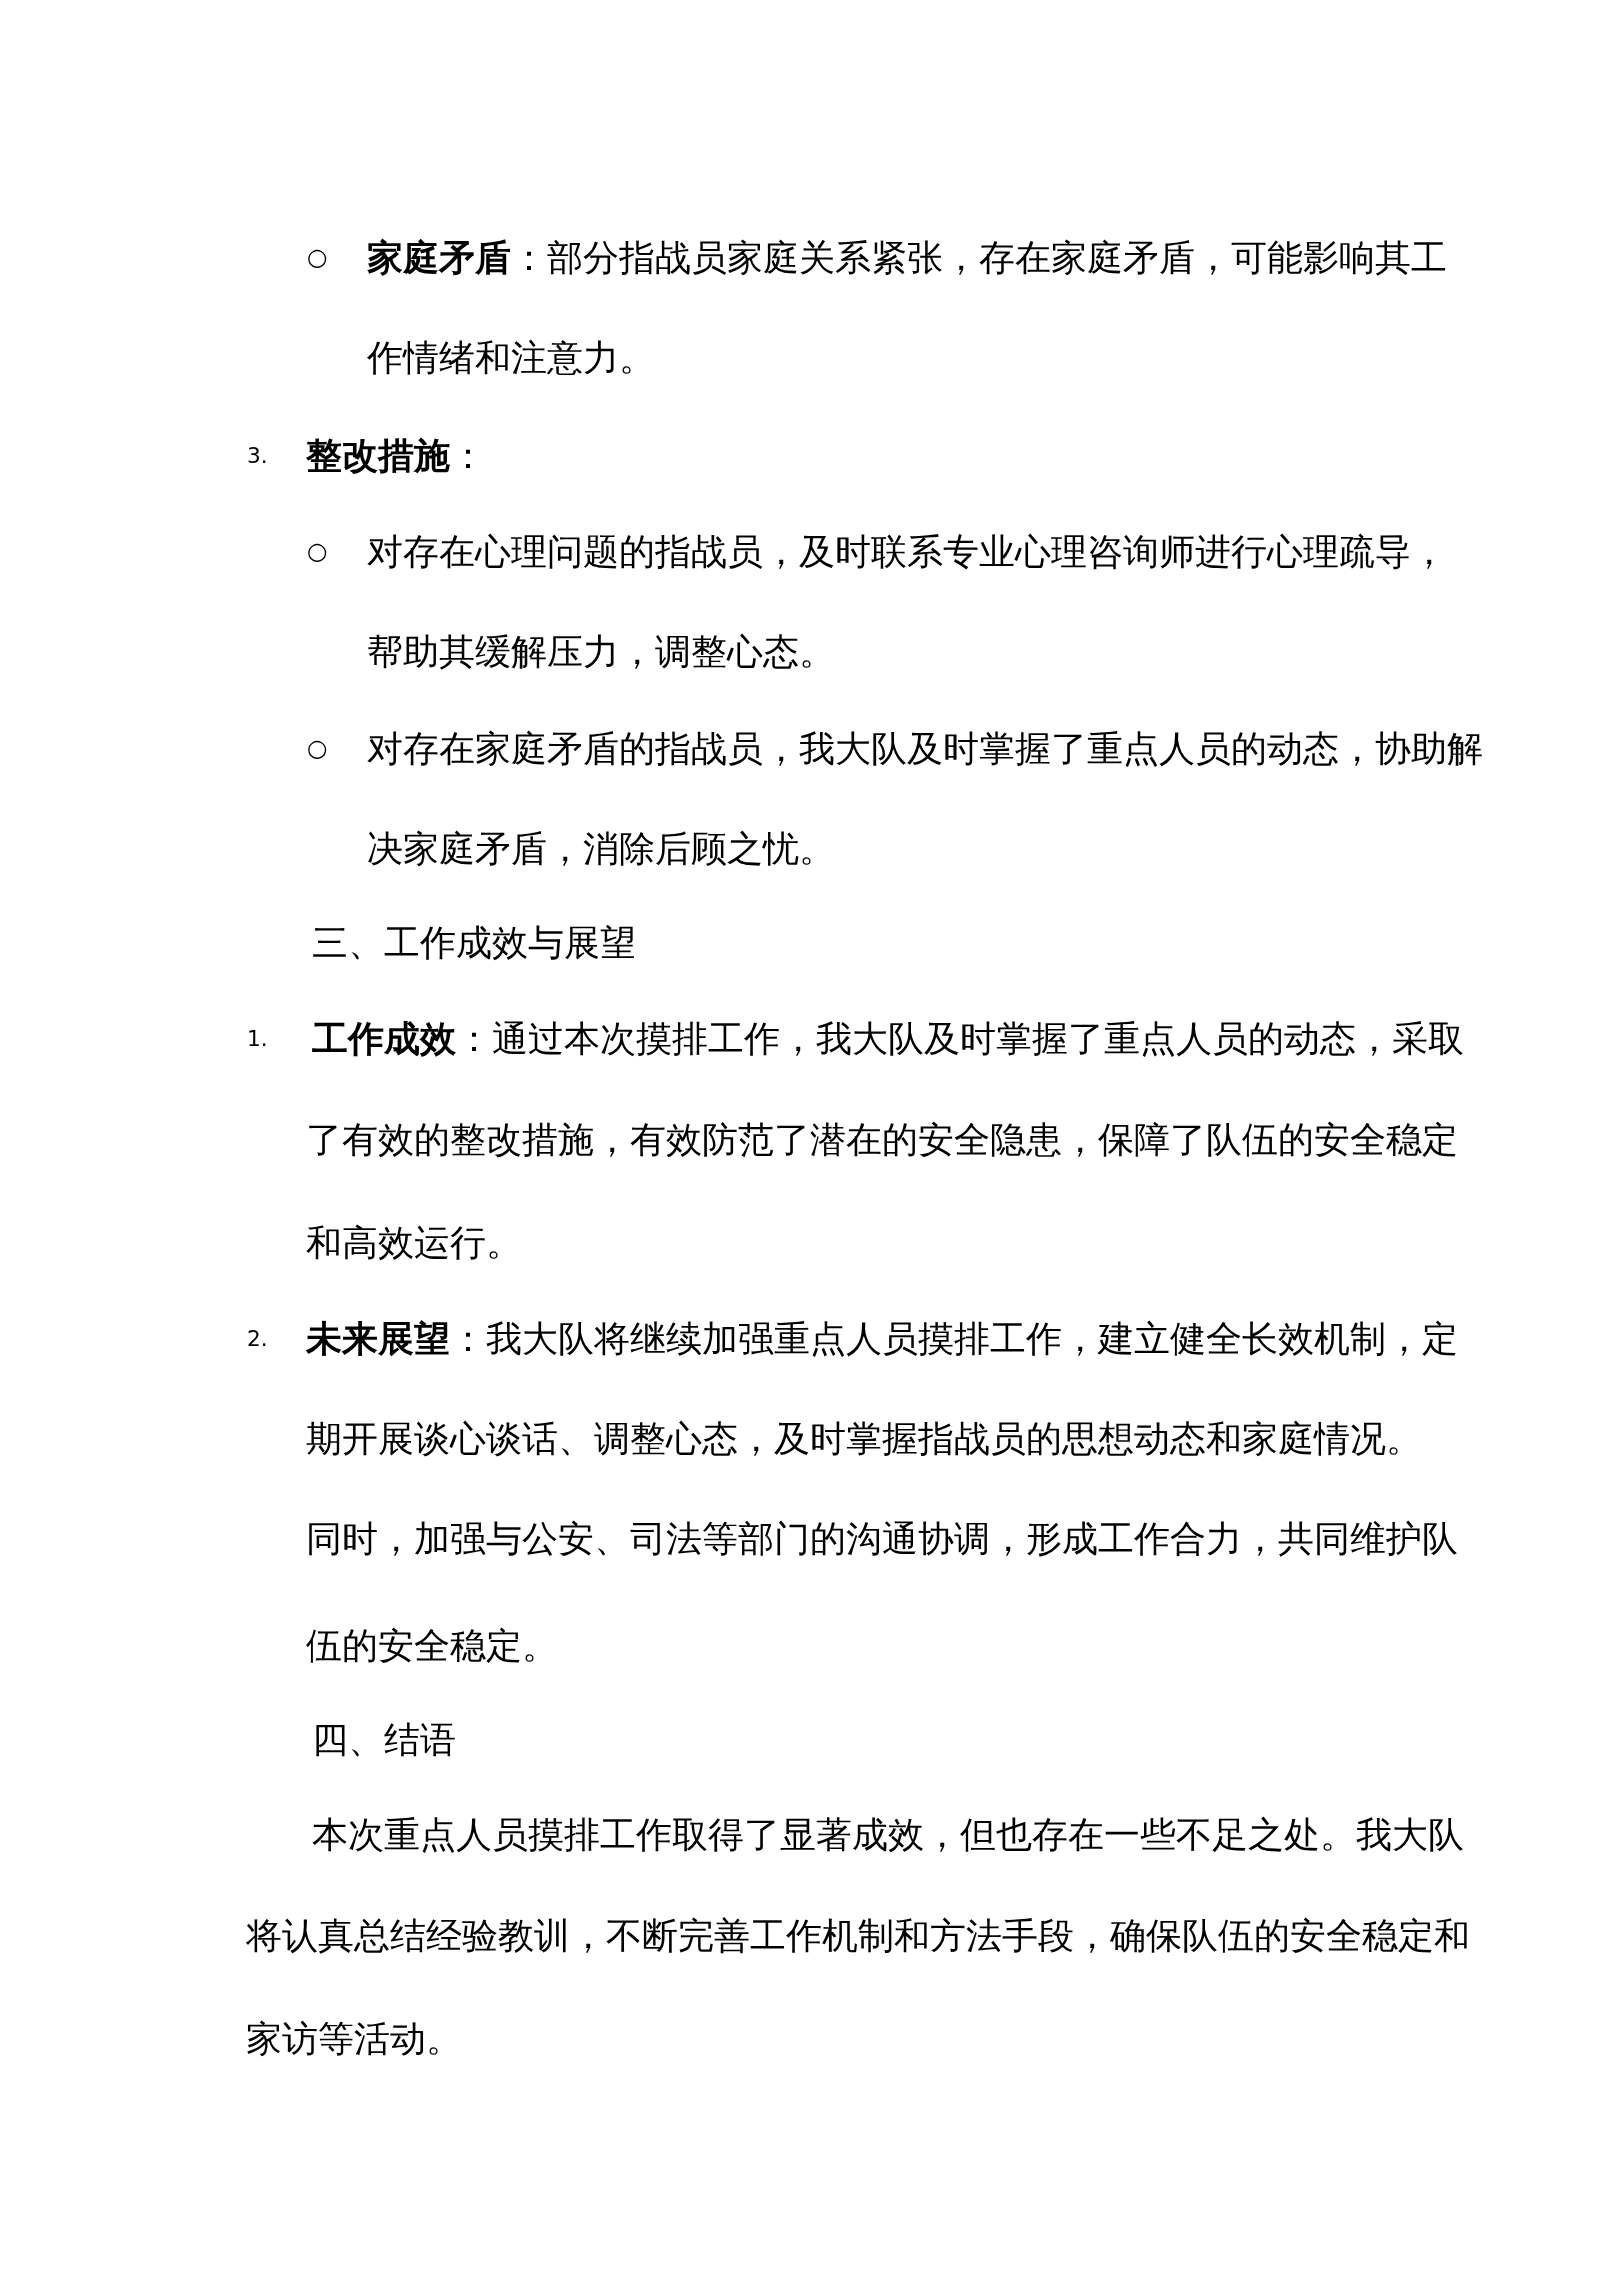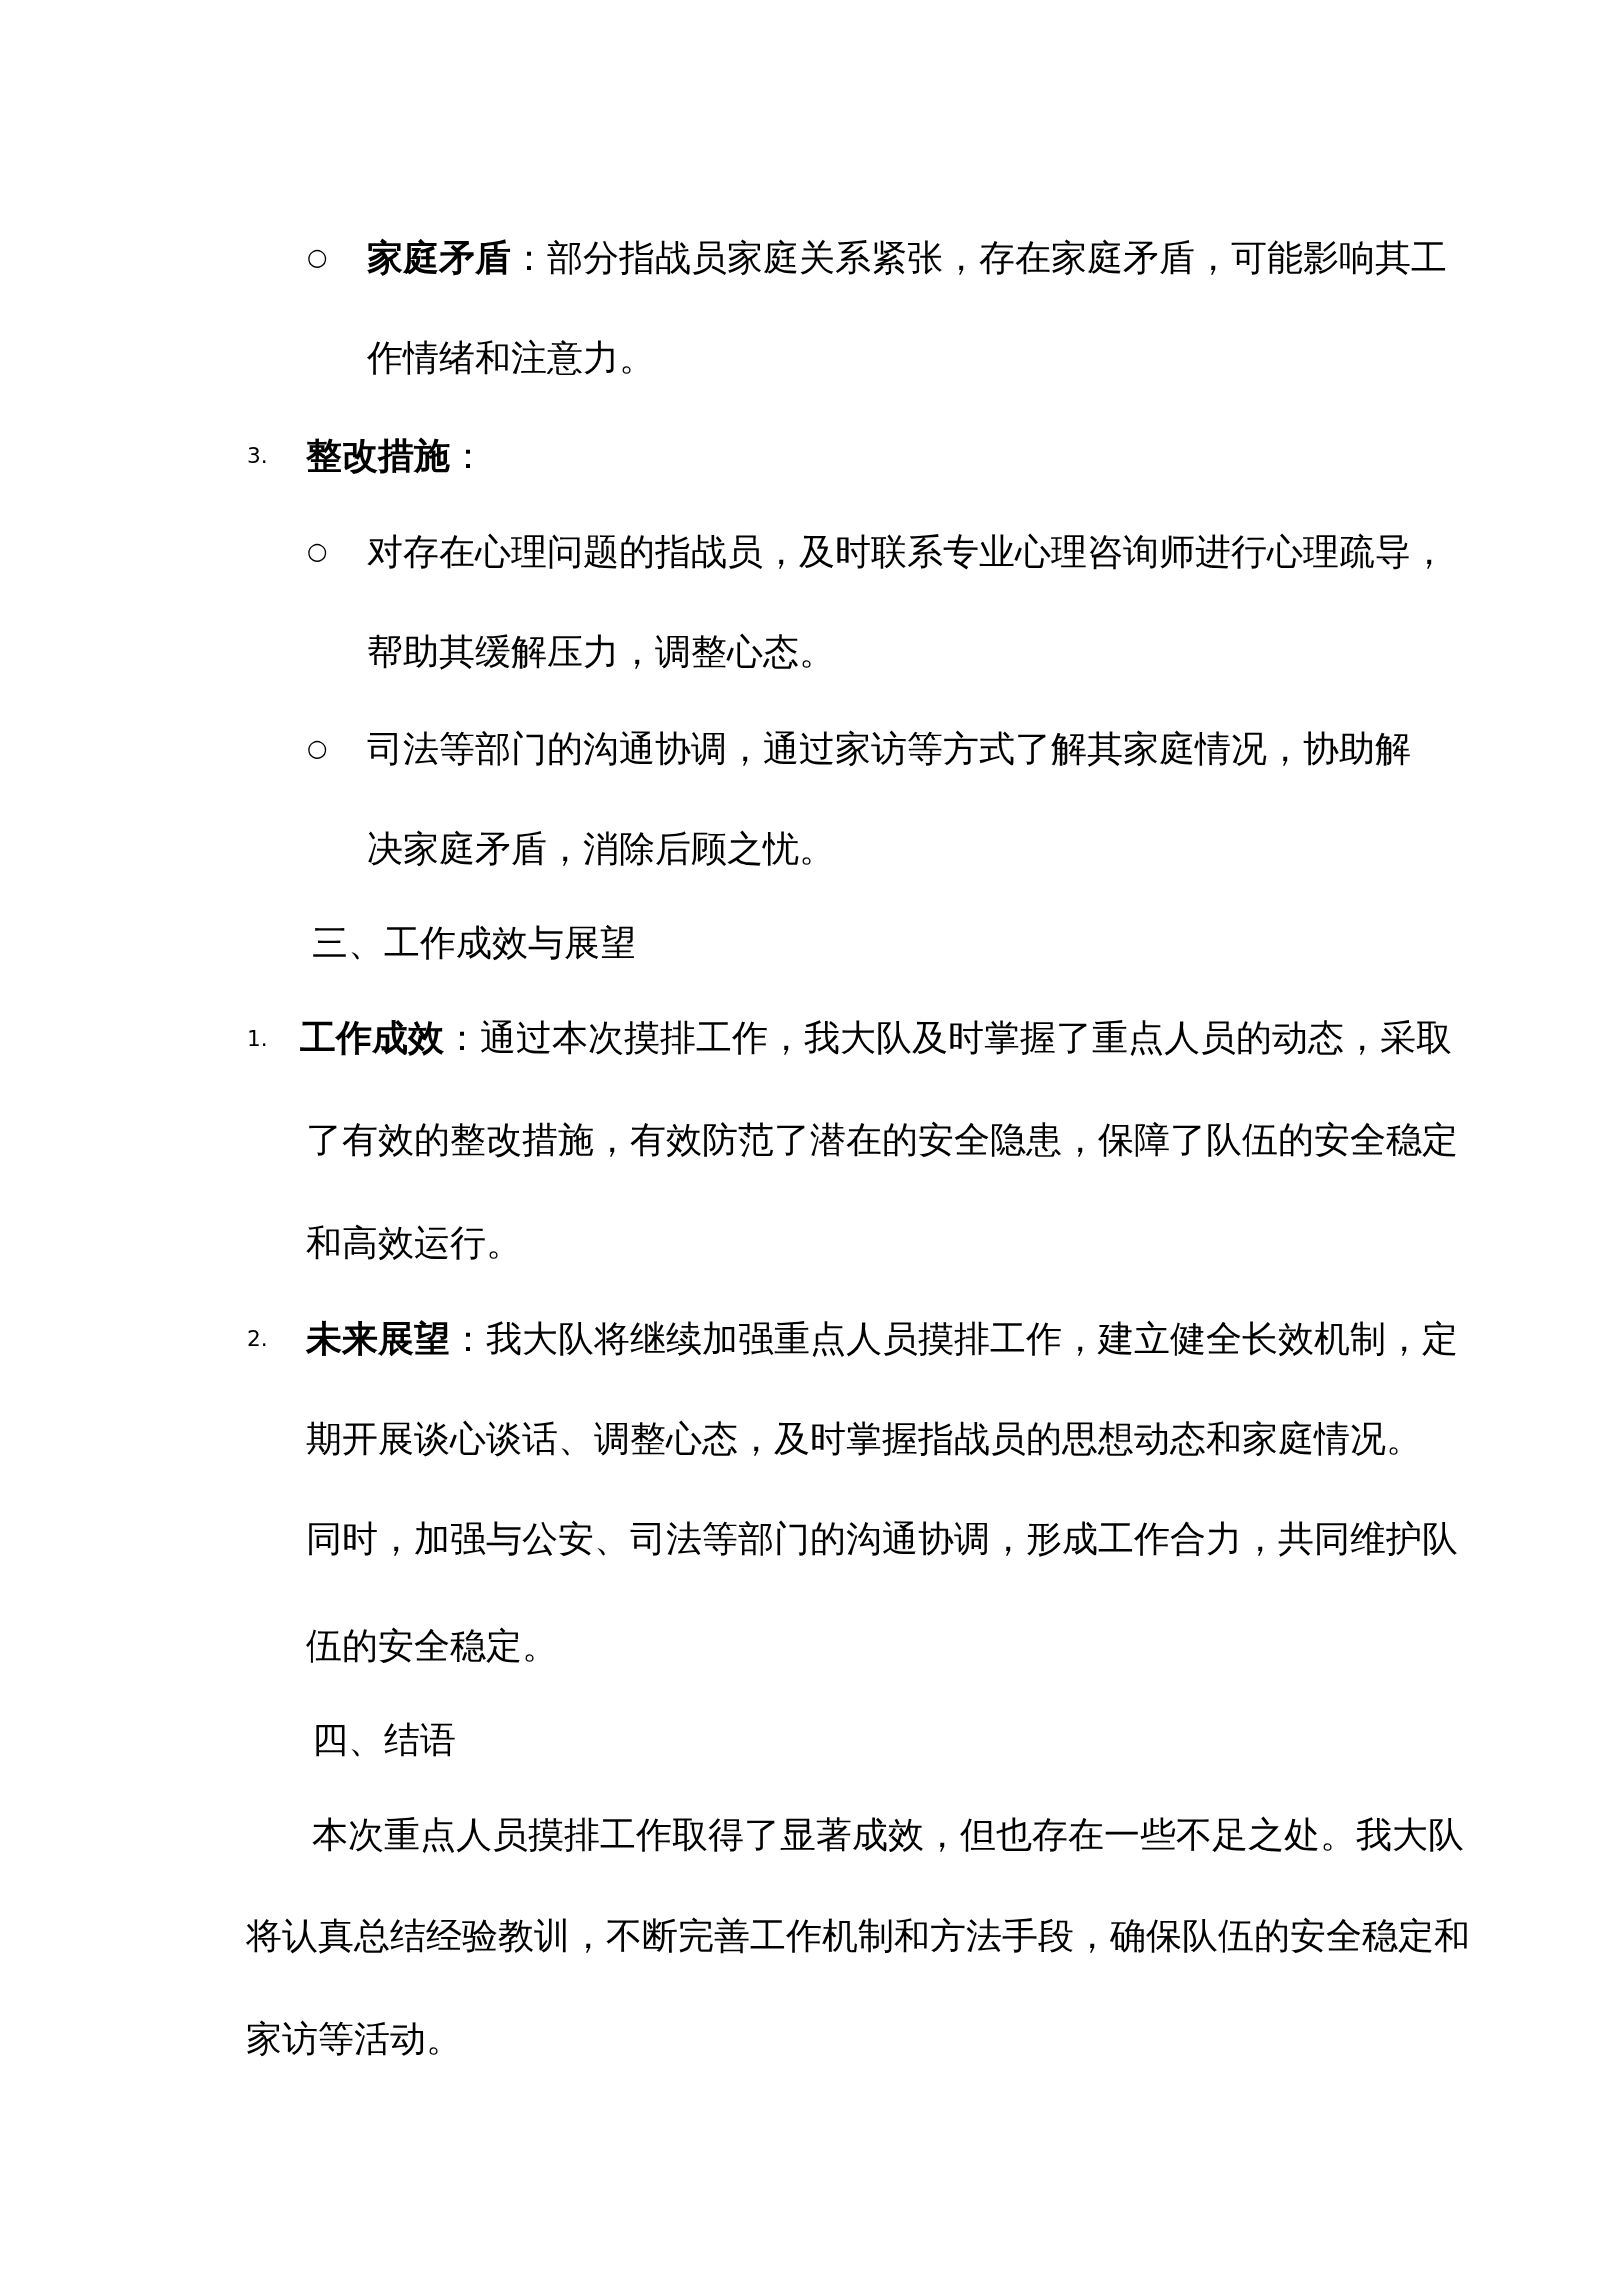--- a/index.html
+++ b/index.html
@@ -18,27 +18,27 @@
 <div class="line" style="left:367px; top:338px;">作情绪和注意力。</div>
 
 <span class="marker" style="left:247px; top:436px;">3.</span>
 <div class="line" style="left:306px; top:436px;"><b>整改措施</b><span>：</span></div>
 
 <span class="marker bullet" style="left:307px; top:532px;">○</span>
 <div class="line" style="left:367px; top:532px;">对存在心理问题的指战员，及时联系专业心理咨询师进行心理疏导，</div>
 <div class="line" style="left:367px; top:632px;">帮助其缓解压力，调整心态。</div>
 
 <span class="marker bullet" style="left:307px; top:729px;">○</span>
-<div class="line" style="left:367px; top:729px;">司法等部门的沟通协调，通过家访等方式了解其家庭情况，协助解</div>
+<div class="line" style="left:367px; top:729px;">对存在家庭矛盾的指战员，我大队及时掌握了重点人员的动态，协助解</div>
 <div class="line" style="left:367px; top:829px;">决家庭矛盾，消除后顾之忧。</div>
 
 <div class="line" style="left:312px; top:923px;">三、工作成效与展望</div>
 
 <span class="marker" style="left:247px; top:1019px;">1.</span>
-<div class="line" style="left:300px; top:1019px;font-family:Liberation Serif, serif;"><b>工作成效</b><span>：通过本次摸排工作，我大队及时掌握了重点人员的动态，采取</span></div>
+<div class="line" style="left:312px; top:1019px;"><b>工作成效</b><span>：通过本次摸排工作，我大队及时掌握了重点人员的动态，采取</span></div>
 <div class="line" style="left:306px; top:1120px;">了有效的整改措施，有效防范了潜在的安全隐患，保障了队伍的安全稳定</div>
 <div class="line" style="left:306px; top:1223px;">和高效运行。</div>
 
 <span class="marker" style="left:247px; top:1319px;">2.</span>
 <div class="line" style="left:306px; top:1319px;"><b>未来展望</b><span>：我大队将继续加强重点人员摸排工作，建立健全长效机制，定</span></div>
 <div class="line" style="left:306px; top:1419px;">期开展谈心谈话、调整心态，及时掌握指战员的思想动态和家庭情况。</div>
 <div class="line" style="left:306px; top:1522px;font-family:Liberation Mono, monospace;">同时，加强与公安、司法等部门的沟通协调，形成工作合力，共同维护队</div>
 <div class="line" style="left:306px; top:1626px;">伍的安全稳定。</div>
 
 <div class="line" style="left:312px; top:1720px;">四、结语</div>

